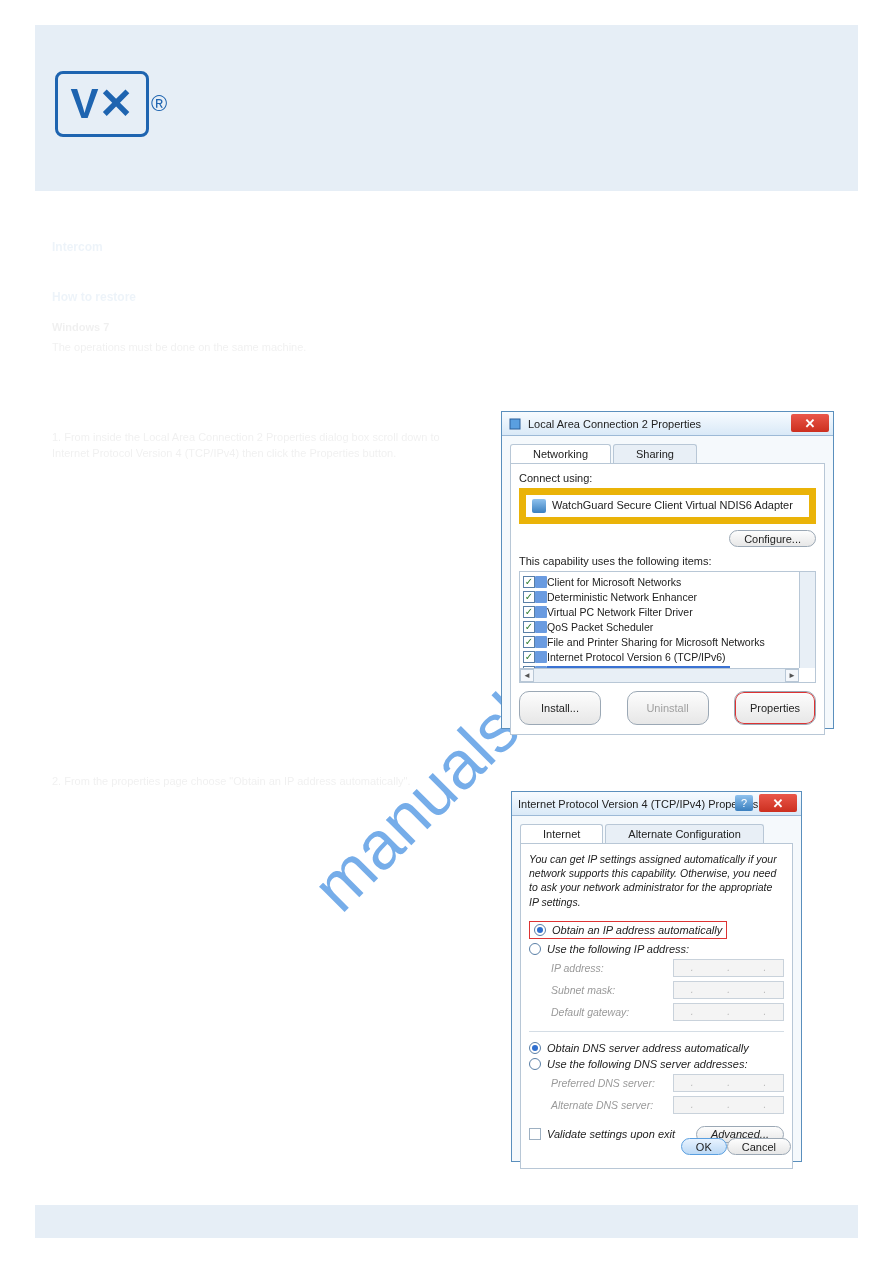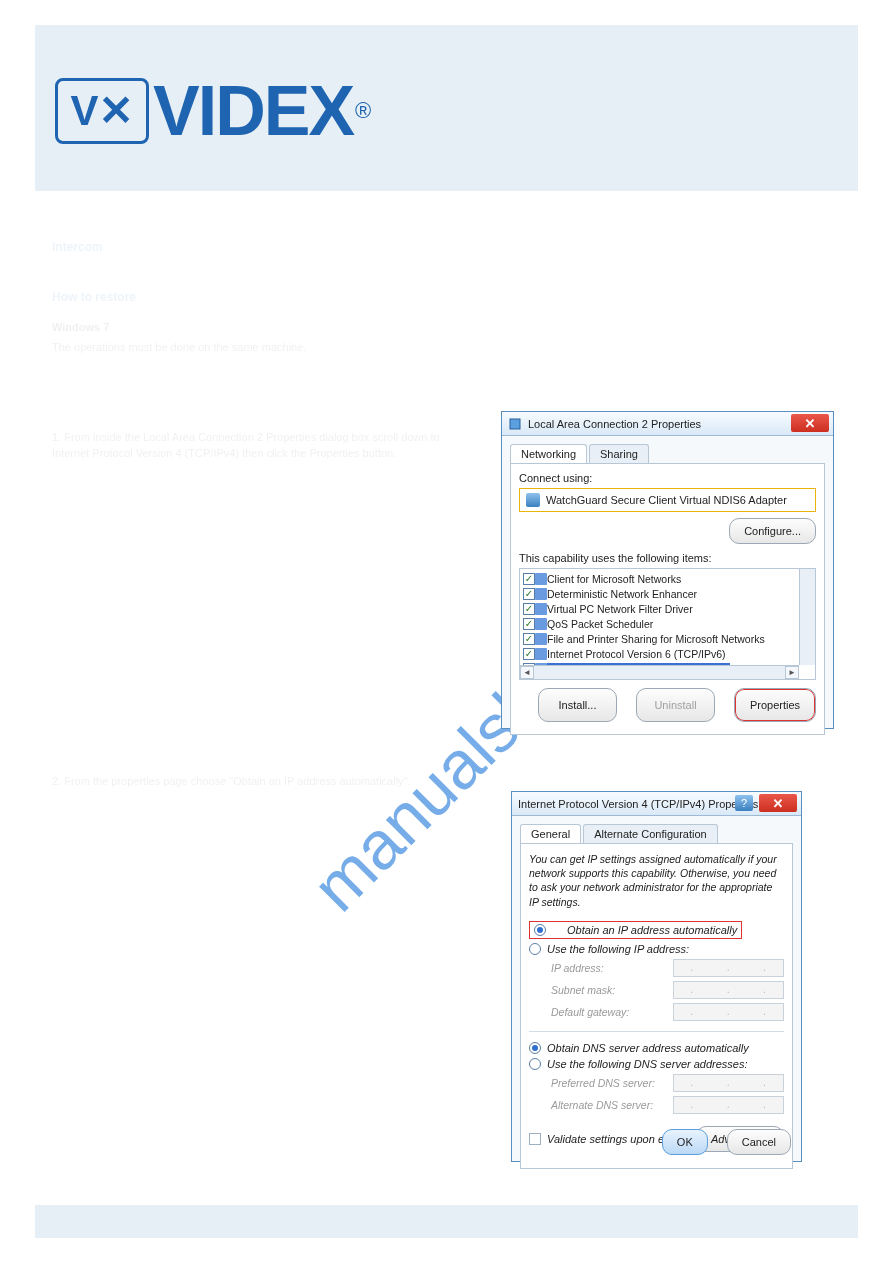--- a/index.html
+++ b/index.html
@@ -22,27 +22,27 @@
 
 .wm { position: absolute; left: 150px; top: 350px; width: 700px; height: 700px; pointer-events: none; z-index: 5; opacity: 0.7; }
 .wm svg { width: 100%; height: 100%; }
 
 
 .winbox { position: absolute; background: #f5f9fc; border: 1px solid #5a8fbd; font-size: 11px; color: #222; }
 .titlebar { height: 24px; background: linear-gradient(#f7fbff, #d9e9f7); border-bottom: 1px solid #9cb9d6; display: flex; align-items: center; padding: 0 6px; font-size: 11px; color: #222; position: relative; }
 .titlebar .close { position: absolute; right: 4px; top: 2px; width: 38px; height: 18px; background: linear-gradient(#ea574a,#cc2f1f); border-radius: 2px; display: flex; align-items: center; justify-content: center; color: #fff; font-size: 13px; font-weight: bold; }
 
 .tabstrip { display: flex; margin: 8px 0 0 8px; }
-.tab { background: #fff; border: 1px solid #b8c7d6; border-bottom: none; padding: 3px 10px; font-size: 11px; border-radius: 3px 3px 0 0; margin-right: 2px; }
+.tab { background: #fff; border: 1px solid #b8c7d6; border-bottom: none; padding: 3px 22px; font-size: 11px; border-radius: 3px 3px 0 0; margin-right: 2px; }
 .tab.inactive { background: #e8eff6; }
 .panel { margin: 0 8px 8px 8px; background: #fff; border: 1px solid #b8c7d6; padding: 8px; }
 .label { font-size: 11px; margin-bottom: 4px; }
-.adapter-box { border: 1px solid #eab308; padding: 4px 6px; display: flex; align-items: center; }
+.adapter-box { border: 7px solid #eab308; padding: 4px 6px; display: flex; align-items: flex-start; }
 .adapter-ico { width: 14px; height: 14px; background: linear-gradient(#8fc2ee,#3a7fbf); border-radius: 2px; margin-right: 6px; }
-.btn { display: inline-flex; align-items: center; justify-content: center; height: 26px; padding: 0 14px; font-size: 11px; background: linear-gradient(#fdfdfd,#e7e7e7); border: 1px solid #9ba8b5; border-radius: 10px; margin-left: 19px; }
+.btn { display: inline-flex; align-items: center; justify-content: center; height: 17px; padding: 0 14px; font-size: 11px; background: linear-gradient(#fdfdfd,#e7e7e7); border: 1px solid #9ba8b5; border-radius: 10px; }
 .btn.disabled { color: #a0a0a0; }
 .btn.redoutline { box-shadow: 0 0 0 1px #d33 inset; }
 .row-right { display: flex; justify-content: flex-end; margin-top: 6px; }
 .listpane { border: 1px solid #b8c7d6; height: 112px; margin-top: 4px; position: relative; overflow: hidden; }
 .list-inner { position: absolute; left: 0; right: 16px; top: 0; bottom: 14px; padding: 2px 2px; }
 .list-item { display: flex; align-items: center; height: 15px; font-size: 10.5px; gap: 0; padding: 0 1px; white-space: nowrap; }
 .chk { width: 12px; height: 12px; border: 1px solid #5a7fa6; display: flex; align-items: center; justify-content: center; font-size: 10px; color: #2d7a2d; }
 .chk::after { content: '✓'; }
 .li-ico { width: 12px; height: 12px; background: #6a9be0; border-radius: 1px; }
 .li-sel { background: #3a72d3; color: #fff; padding: 0 2px; }
@@ -52,21 +52,21 @@
 .hscroll .track { flex: 1; }
 .button-row { display: flex; justify-content: space-between; margin-top: 8px; }
 .button-row .btn { width: 82px; padding: 16px; }
 
 
 .ipv4 .panel { font-size: 11px; font-style: italic; }
 .ipv4 .info { font-size: 10.5px; margin-bottom: 12px; color: #222; line-height: 1.35; }
 .ipv4 .opt { display: flex; align-items: center; gap: 6px; margin: 4px 0; font-size: 11px; }
 .rad { width: 12px; height: 12px; border: 1px solid #5a7fa6; border-radius: 50%; display:flex; align-items:center; justify-content:center; }
 .rad.on::after { content:''; width: 6px; height: 6px; background: #2f6fcf; border-radius: 50%; }
-.redframe { border: 1px solid #d33; padding: 2px 4px; display: inline-flex; align-items: center; gap: 21px; }
+.redframe { border: 1px solid #d33; padding: 2px 4px; display: inline-flex; align-items: center; gap: 6px; }
 .fields { margin-left: 22px; }
 .fld { display: flex; align-items: center; margin: 4px 0; }
 .fld .fl { width: 130px; font-size: 10.5px; color: #9a9a9a; }
 .ipbox { width: 118px; height: 18px; border: 1px solid #c9d2db; background: #f4f4f4; display:flex; align-items:center; justify-content:space-around; color:#b9b9b9; font-size:10px; }
 .ipbox span { display:inline-block; }
 .sep { height: 1px; background: #d4dde5; margin: 10px 0; }
 .chksmall { width: 12px; height: 12px; border: 1px solid #9db0c2; margin-right: 6px; }
 .bottom-row { display:flex; justify-content: flex-end; gap: 0; margin-top: 8px; padding-right:4px; }
 .help-q { position:absolute; right: 48px; top:3px; width:18px; height:16px; background:linear-gradient(#8fc2ee,#3a7fbf); border-radius:2px; color:#fff; font-size:11px; display:flex;align-items:center;justify-content:center; }
 
@@ -75,21 +75,20 @@
 
 </style>
 </head>
 <body>
 
 <div class="header-bar">
   <div class="logo">
     <div class="logo-box">
         <span>V✕</span>
       </div>
-    <span class="logo-text">VIDEX</span>
     <span class="logo-r">®</span>
   </div>
 </div>
 
 <div class="wm">
   <svg viewBox="0 0 700 700">
     <text x="350" y="390" text-anchor="middle" transform="rotate(-45 350 350)" font-size="68" font-family="Arial" fill="#3d8be0">manualshive.com</text>
   </svg>
 </div>
 
@@ -179,21 +178,21 @@
   </div>
 </div>
 
 <div class="winbox ipv4" style="left:511px; top:791px; width:291px; height:371px; z-index:10;">
   <div class="titlebar">
     <span>Internet Protocol Version 4 (TCP/IPv4) Properties</span>
     <span class="help-q">?</span>
     <span class="close">✕</span>
   </div>
   <div class="tabstrip">
-    <div class="tab">General</div>
+    <div class="tab">Internet</div>
     <div class="tab inactive">Alternate Configuration</div>
   </div>
   <div class="panel" style="height:326px;">
     <div class="info">You can get IP settings assigned automatically if your network supports this capability. Otherwise, you need to ask your network administrator for the appropriate IP settings.</div>
     <div class="redframe">
       <span class="rad on"></span>
       <span>Obtain an IP address automatically</span>
     </div>
     <div class="opt">
       <span class="rad"></span>

